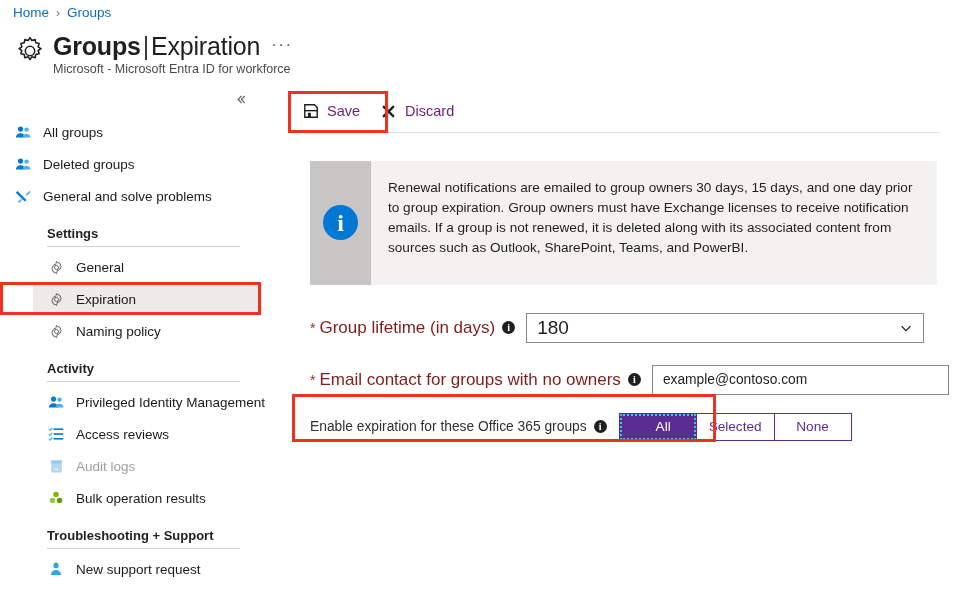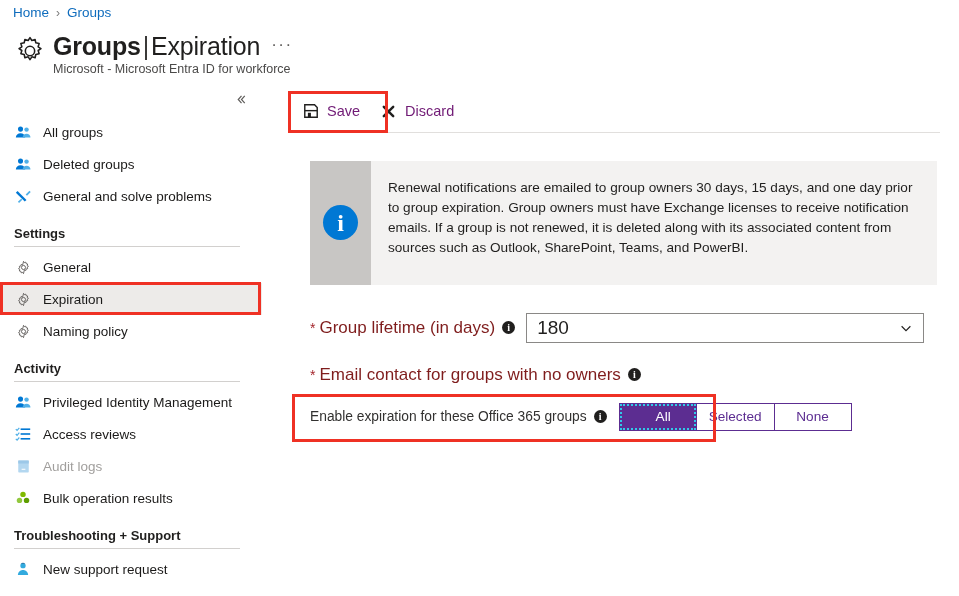--- a/index.html
+++ b/index.html
@@ -56,21 +56,21 @@
     font-size: 13.5px; color: #1b1a19;
   }
   .nav-item.selected { background: #edebe9; }
   .nav-item.disabled { color: #a19f9d; cursor: default; }
   .nav-icon {
     width: 18px; height: 18px; flex: none; margin-right: 11px;
     display: flex; align-items: center; justify-content: center;
   }
   .nav-label { white-space: nowrap; }
 
-  .nav-section { margin-top: 14px; }
+  .nav-section { margin-top: 14px; padding-left: 33px; }
   .section-title {
     font-size: 13px; font-weight: bold; color: #201f1e;
     padding-left: 14px; margin-bottom: 5px;
   }
   .section-rule {
     height: 1px; background: #d2d0ce; margin: 0 22px 4px 14px;
   }
 
   
   .main { position: absolute; left: 278px; top: 90px; right: 0; }
@@ -371,20 +371,21 @@
               <polyline points="3,6 8,11 13,6"></polyline>
             </svg>
           </span>
         </div>
       </div>
 
       <div class="form-row row-email">
         <span class="req-star">*</span>
         <span class="form-label">Email contact for groups with no owners</span>
         <span class="info-dot">i</span>
+        <input class="text-input" type="text" value="example@contoso.com" style="">
       </div>
 
       <div class="choice-row">
         <span class="choice-label">Enable expiration for these Office 365 groups</span>
         <span class="info-dot">i</span>
         <div class="choice-group">
           <button class="choice-btn active">All</button>
           <button class="choice-btn">Selected</button>
           <button class="choice-btn">None</button>
         </div>

